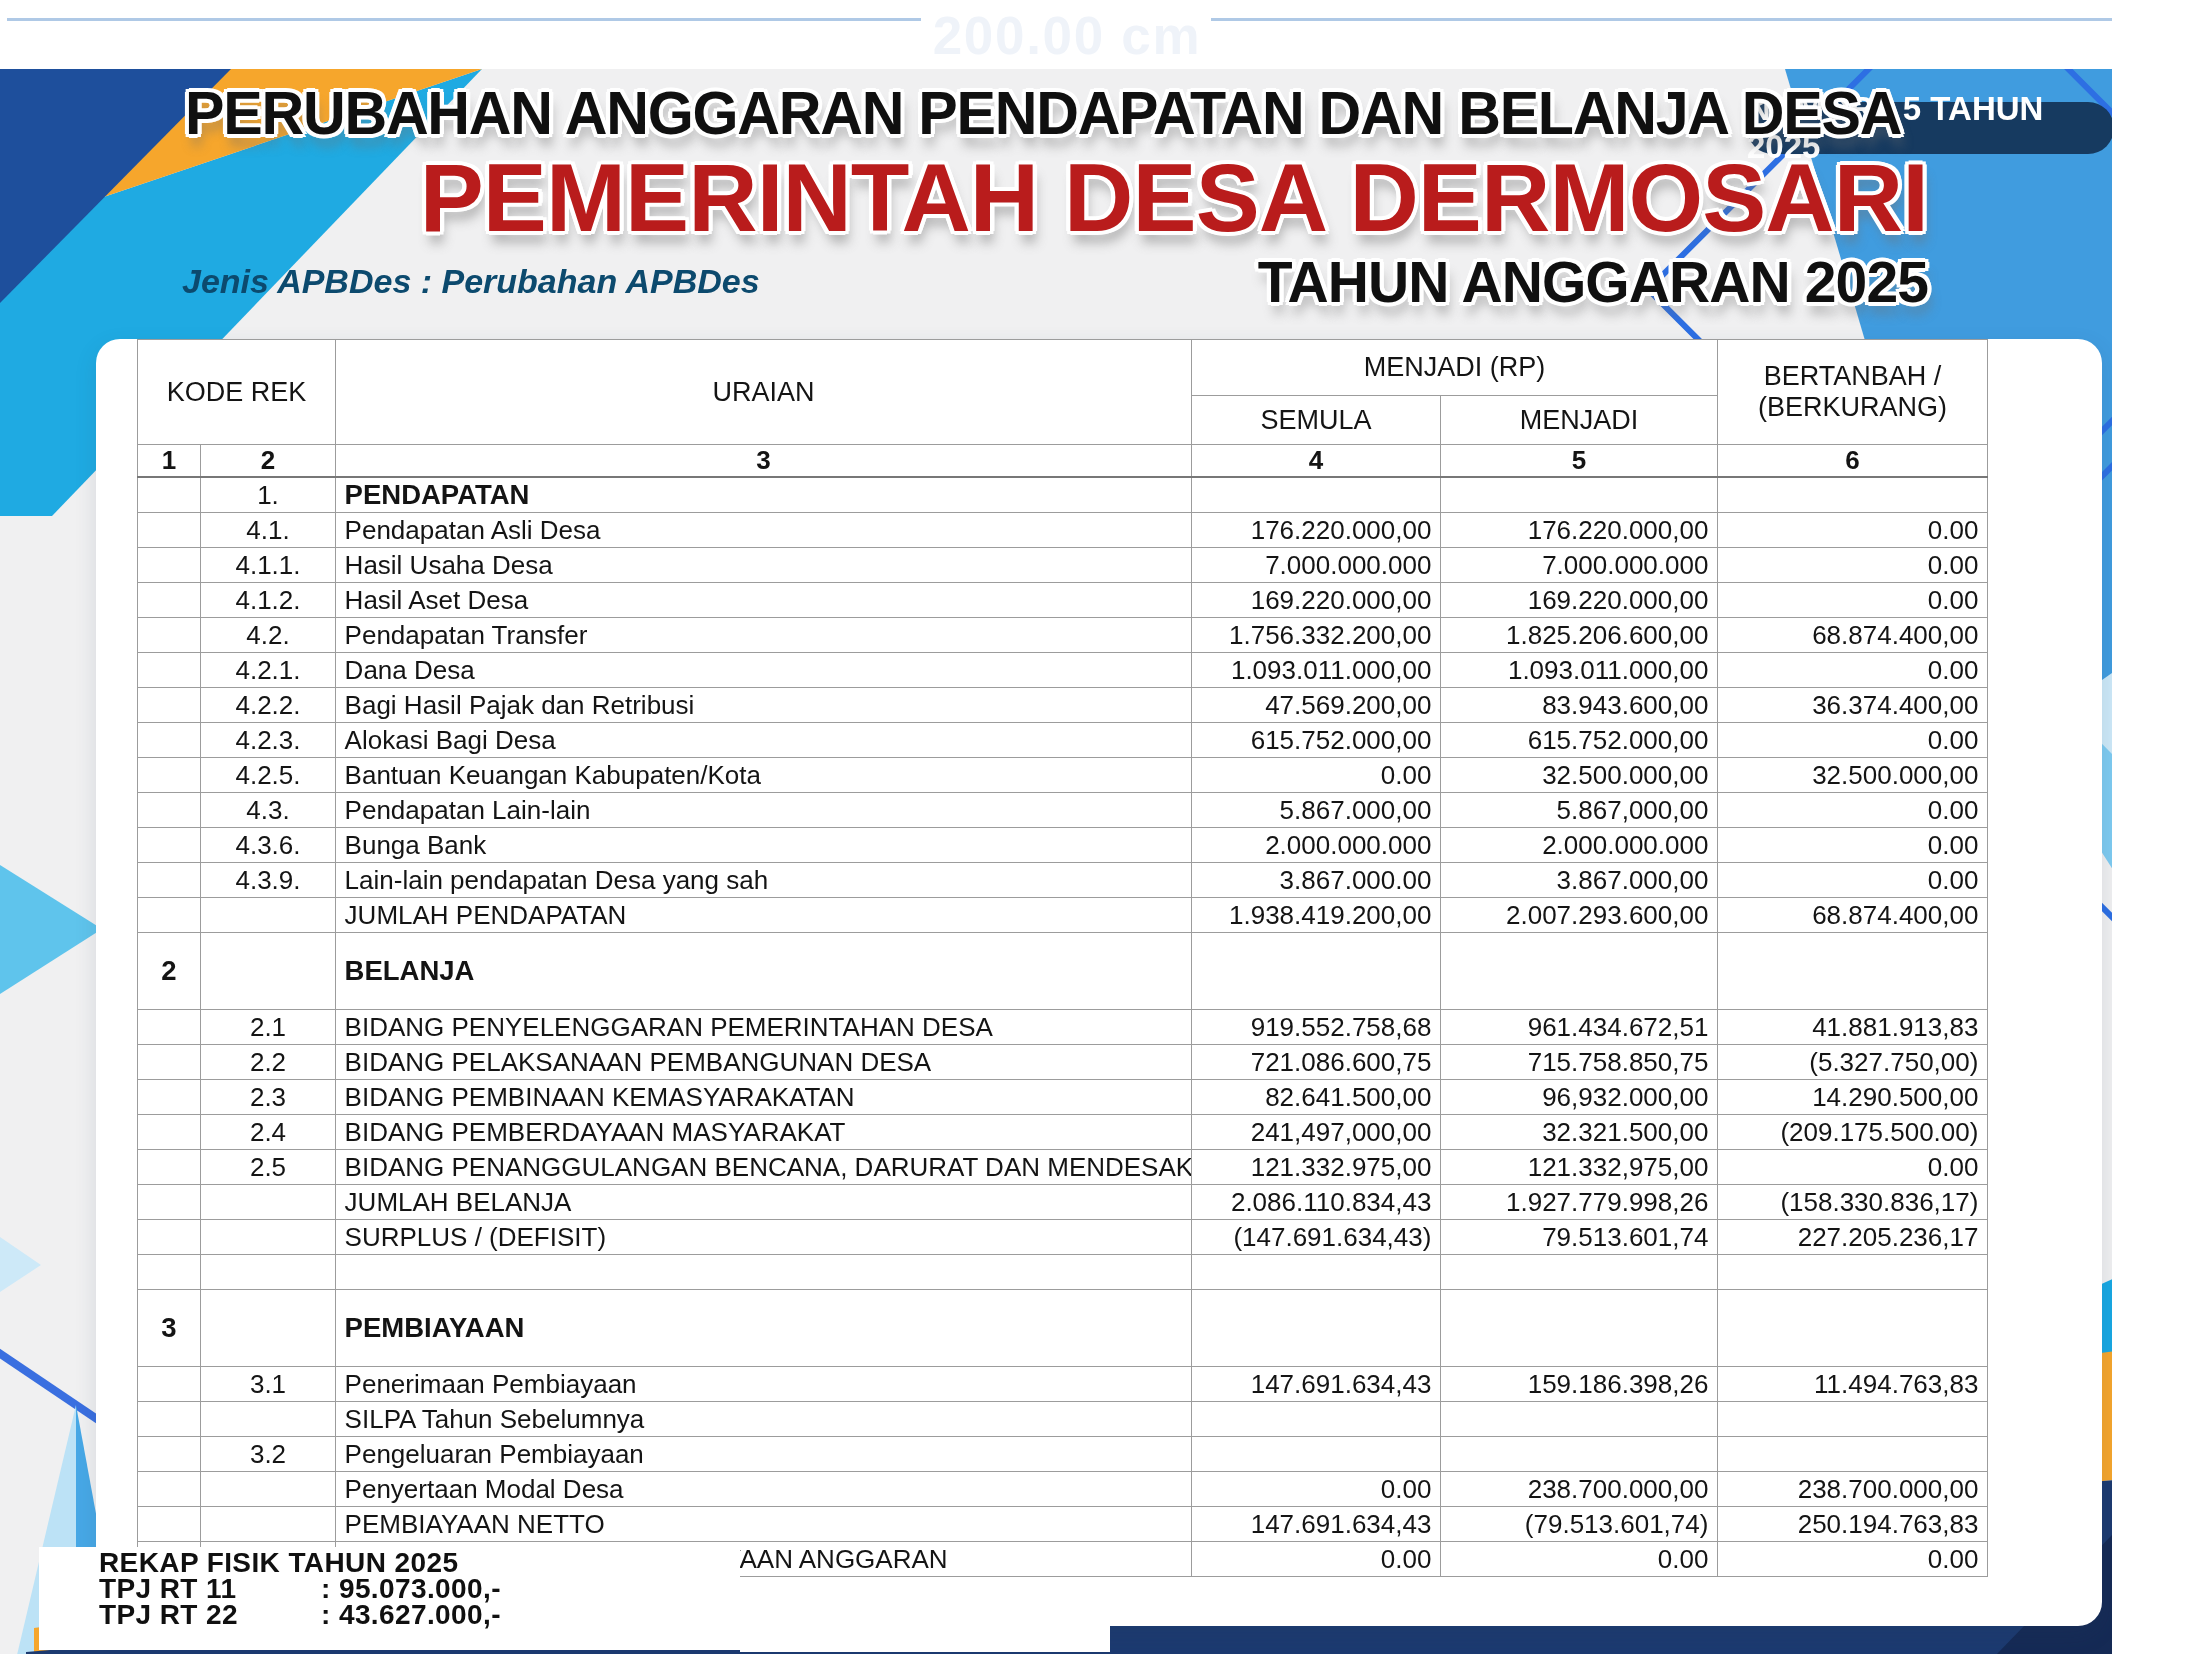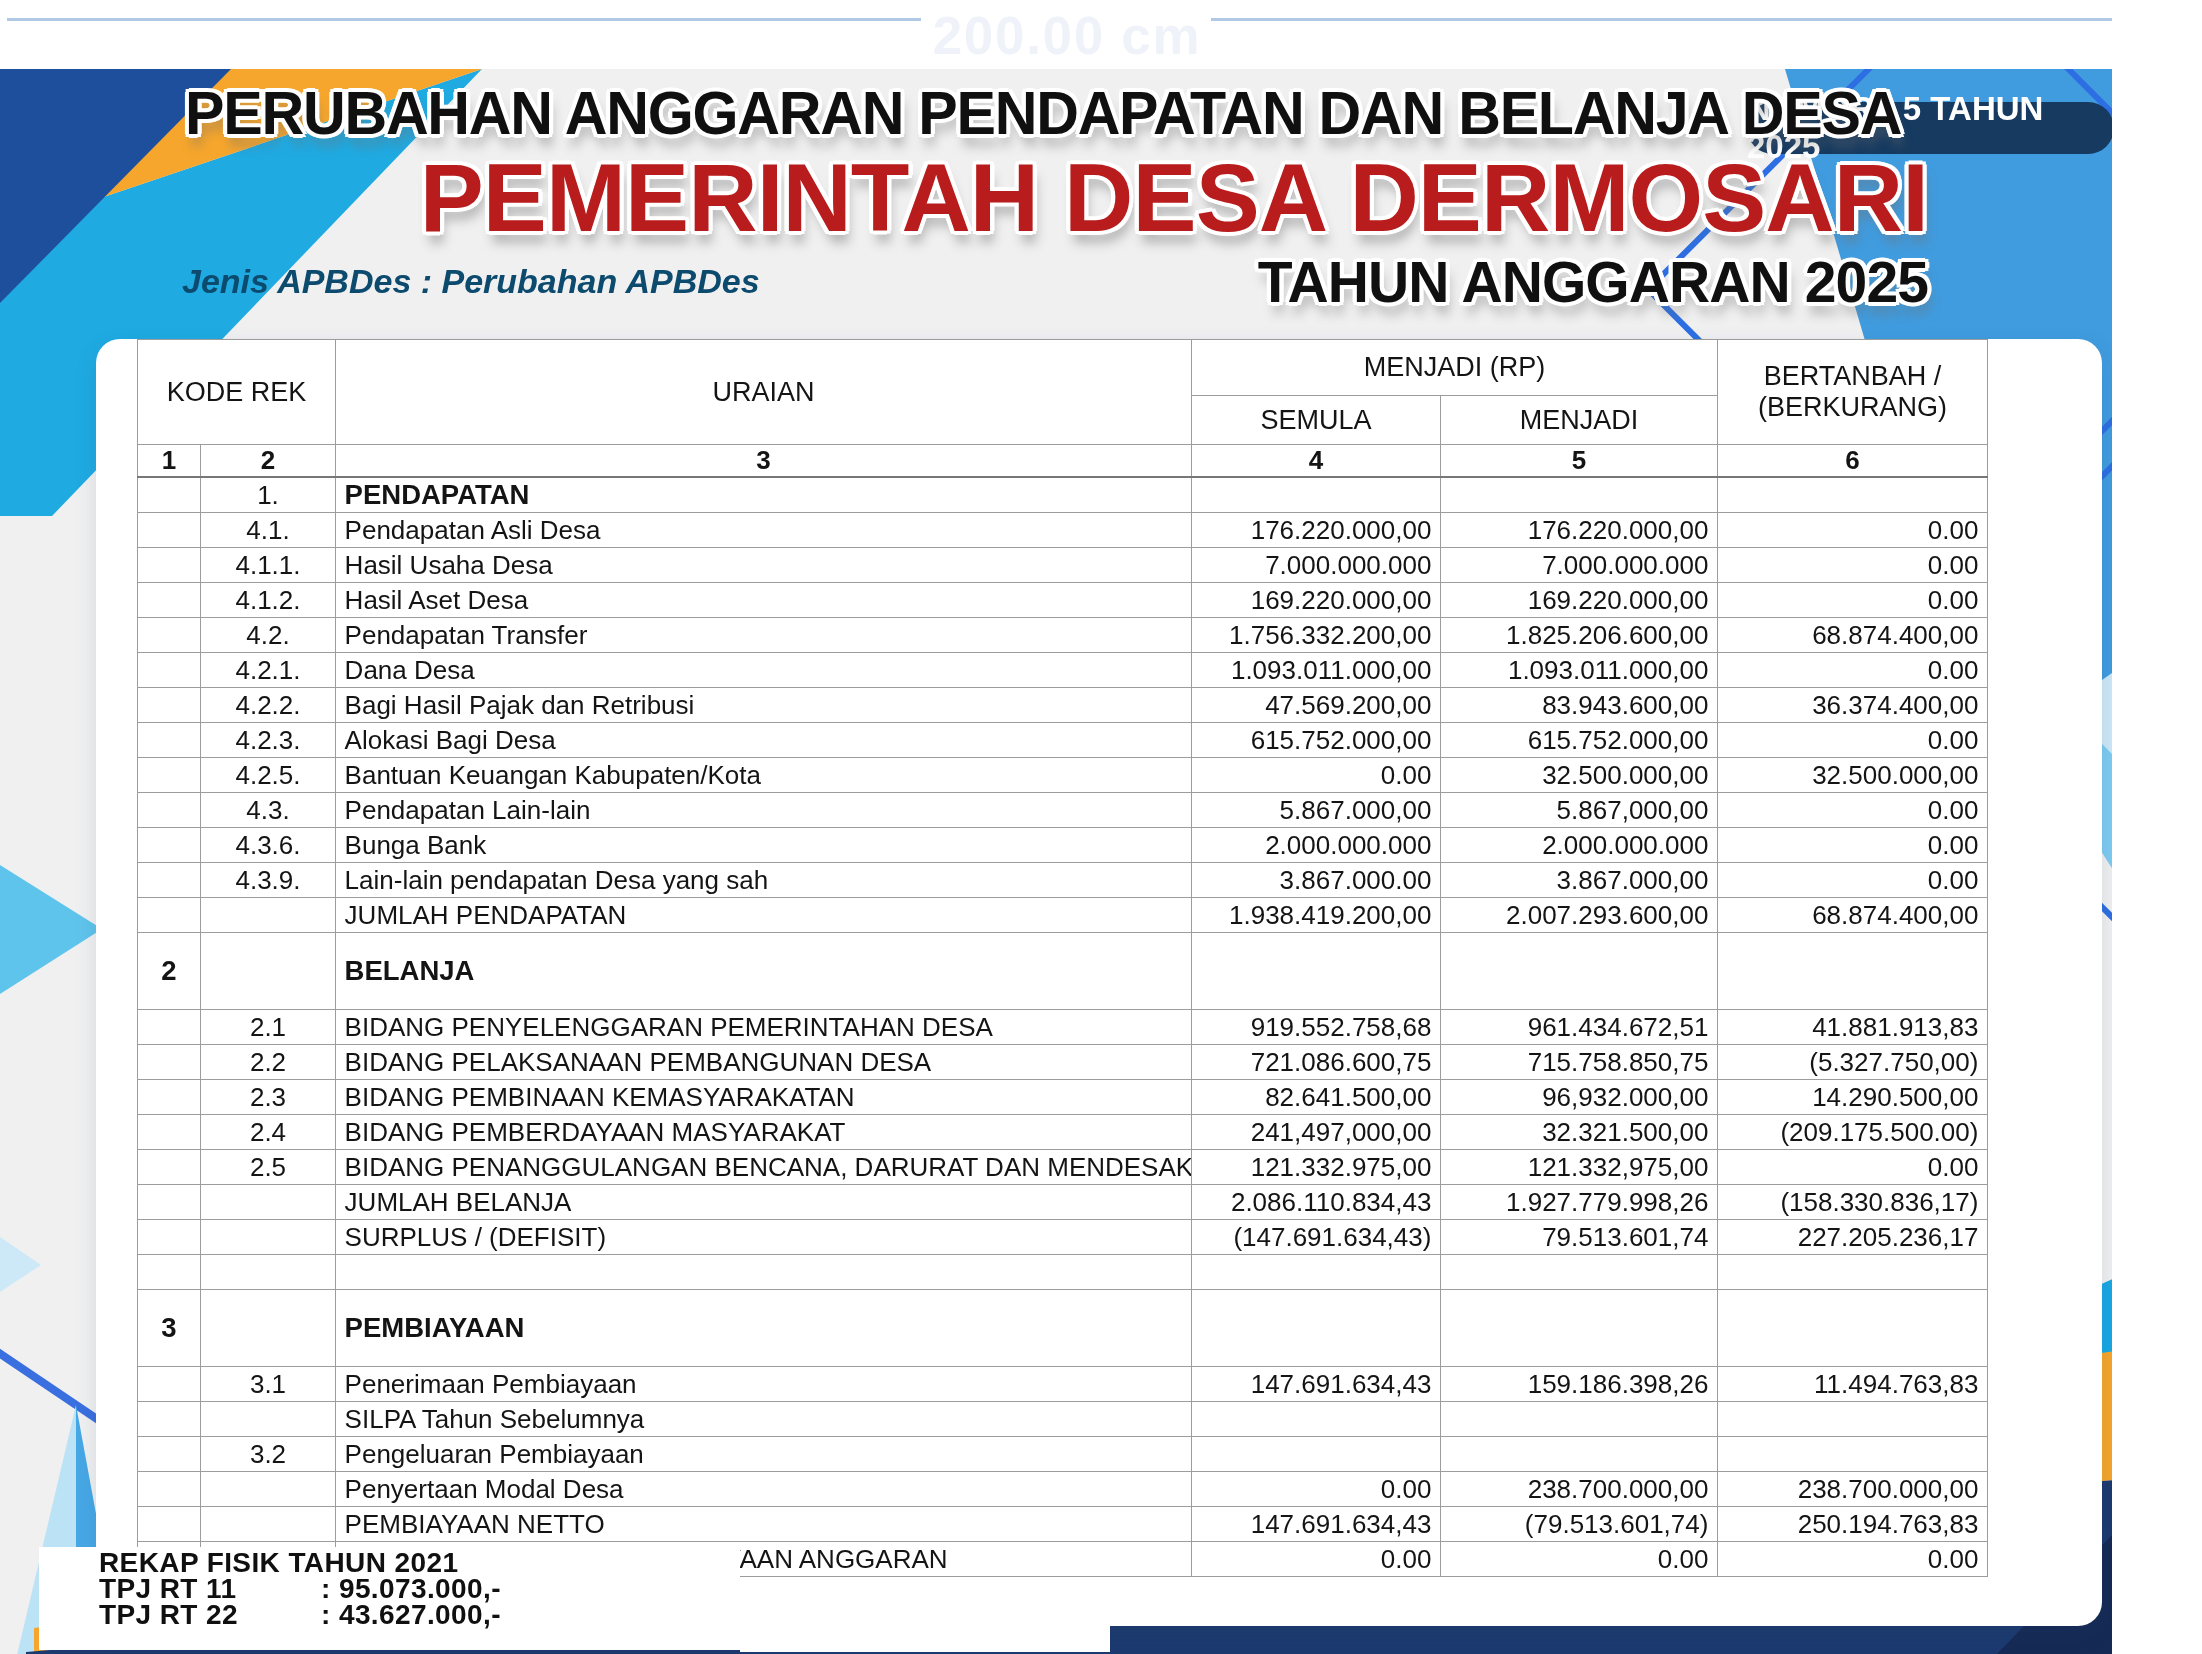--- a/index.html
+++ b/index.html
@@ -396,21 +396,21 @@
               <td class="num">0.00</td>
               <td class="num">0.00</td>
               <td class="num">0.00</td>
             </tr>
           </tbody>
       </table>
     </div>
 
     <div class="rekap-strip"></div>
     <div class="rekap-box">
-      <div class="rekap-title">REKAP FISIK TAHUN 2021</div>
+      <div class="rekap-title">REKAP FISIK TAHUN 2025</div>
       <div id="rekap-items">
           <div class="rekap-row">
             <span class="lbl">TPJ RT 11</span>
             <span>: 95.073.000,-</span>
           </div>
           <div class="rekap-row">
             <span class="lbl">TPJ RT 22</span>
             <span>: 43.627.000,-</span>
           </div>
         </div>

